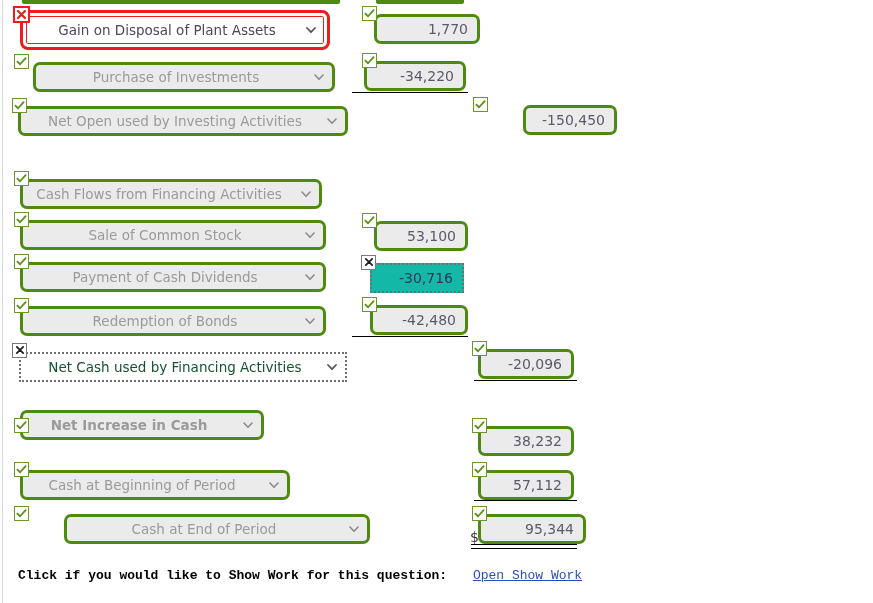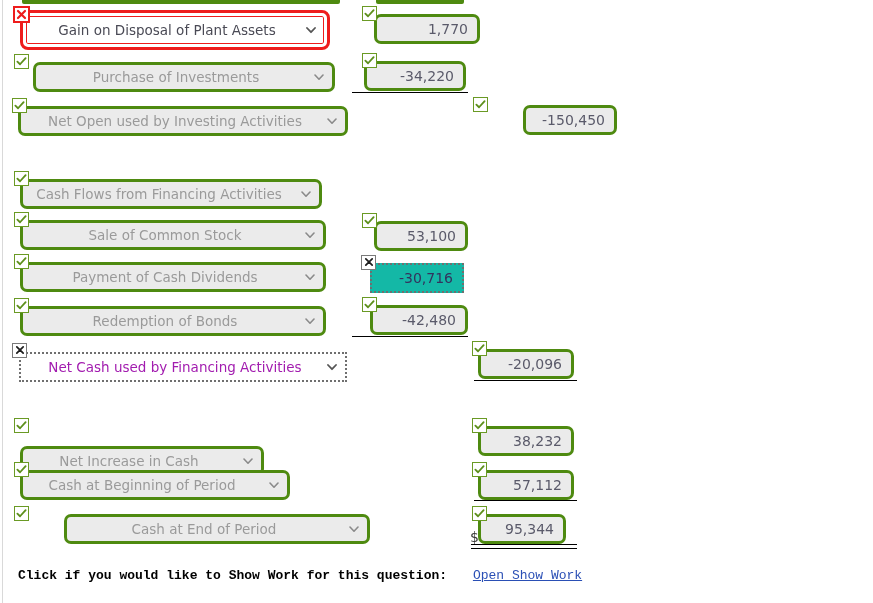--- a/index.html
+++ b/index.html
@@ -78,21 +78,21 @@
     height: 32px;
     line-height: 28px;
     border-radius: 4px;
   }
 
   
   .sel.dotted {
     background: #ffffff;
     border: 2px dotted #6f6f6f;
     border-radius: 0;
-    color: #a21caf;
+    color: #14532d;
     height: 30px;
     line-height: 26px;
   }
 
   
   .num {
     position: relative;
     box-sizing: border-box;
     height: 30px;
     background: #ebebeb;
@@ -390,21 +390,21 @@
     <div class="num">-20,096</div>
   </div>
   <div class="badge ok" style="left:472px; top:341px;">
     <svg viewBox="0 0 12 12" width="11" height="11">
         <path d="M1.5 6.2 L4.4 9 L10.5 2.3" fill="none" stroke="#5d8f1b" stroke-width="2" stroke-linecap="round" stroke-linejoin="round"></path>
       </svg>
   </div>
 
   <div class="rule" style="left:474px; top:380px; width:103px;"></div>
 
-  <div class="cell" style="left:20px; top:446px; width:244px;">
+  <div class="cell" style="left:20px; top:410px; width:244px;font-weight:bold;">
     <div class="sel">
       <span class="lbl" style="padding-left:0px;">Net Increase in Cash</span>
       <span class="caret">
         <svg viewBox="0 0 10 7" width="10" height="7">
             <path d="M1 1 L5 5.2 L9 1" fill="none" stroke="#8a8a8a" stroke-width="1.6" stroke-linecap="round" stroke-linejoin="round"></path>
           </svg>
       </span>
     </div>
   </div>
   <div class="badge ok" style="left:14px; top:418px;">
@@ -460,21 +460,21 @@
     </div>
   </div>
   <div class="badge ok" style="left:14px; top:506px;">
     <svg viewBox="0 0 12 12" width="11" height="11">
         <path d="M1.5 6.2 L4.4 9 L10.5 2.3" fill="none" stroke="#5d8f1b" stroke-width="2" stroke-linecap="round" stroke-linejoin="round"></path>
       </svg>
   </div>
 
   <div class="dollar" style="left:470px; top:529px;">$</div>
 
-  <div class="cell" style="left:478px; top:514px; width:88px;">
+  <div class="cell" style="left:478px; top:514px; width:108px;">
     <div class="num">95,344</div>
   </div>
   <div class="badge ok" style="left:472px; top:506px;">
     <svg viewBox="0 0 12 12" width="11" height="11">
         <path d="M1.5 6.2 L4.4 9 L10.5 2.3" fill="none" stroke="#5d8f1b" stroke-width="2" stroke-linecap="round" stroke-linejoin="round"></path>
       </svg>
   </div>
 
   <div class="rule dbl" style="left:471px; top:544px; width:106px;"></div>
 

